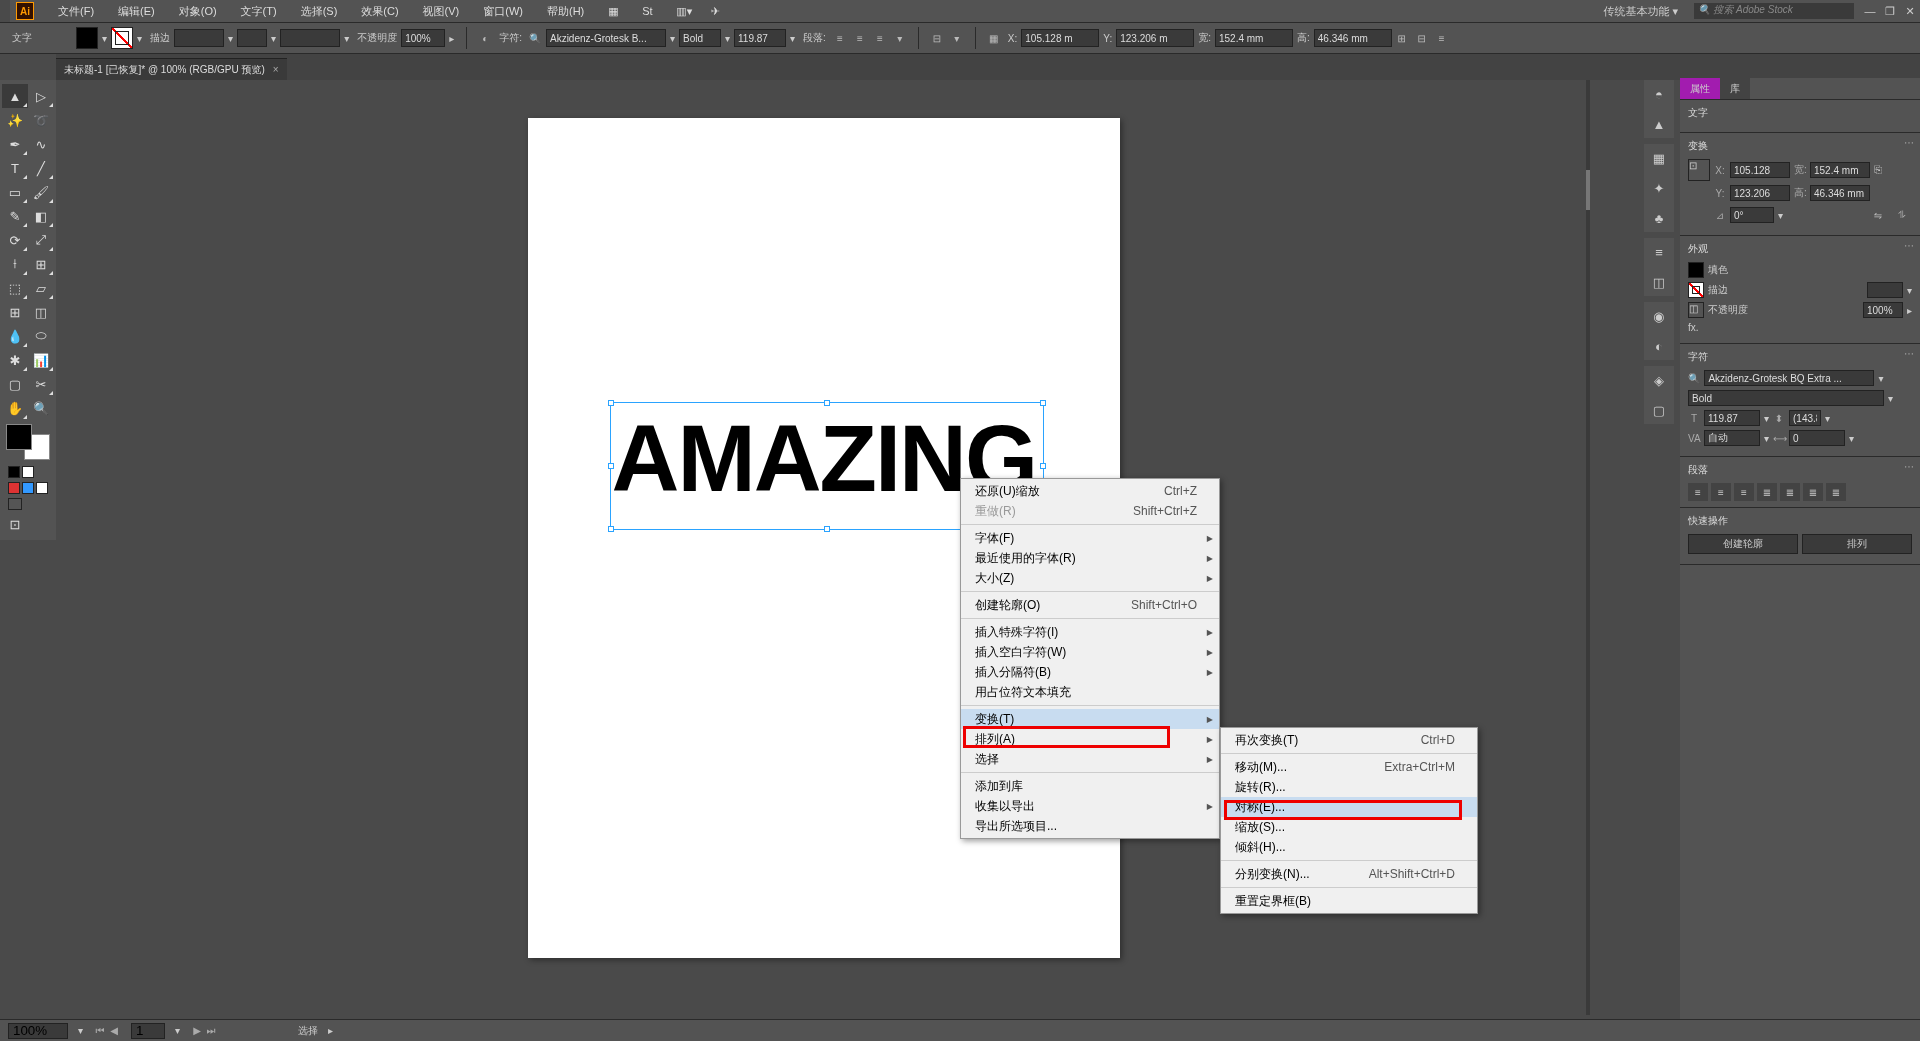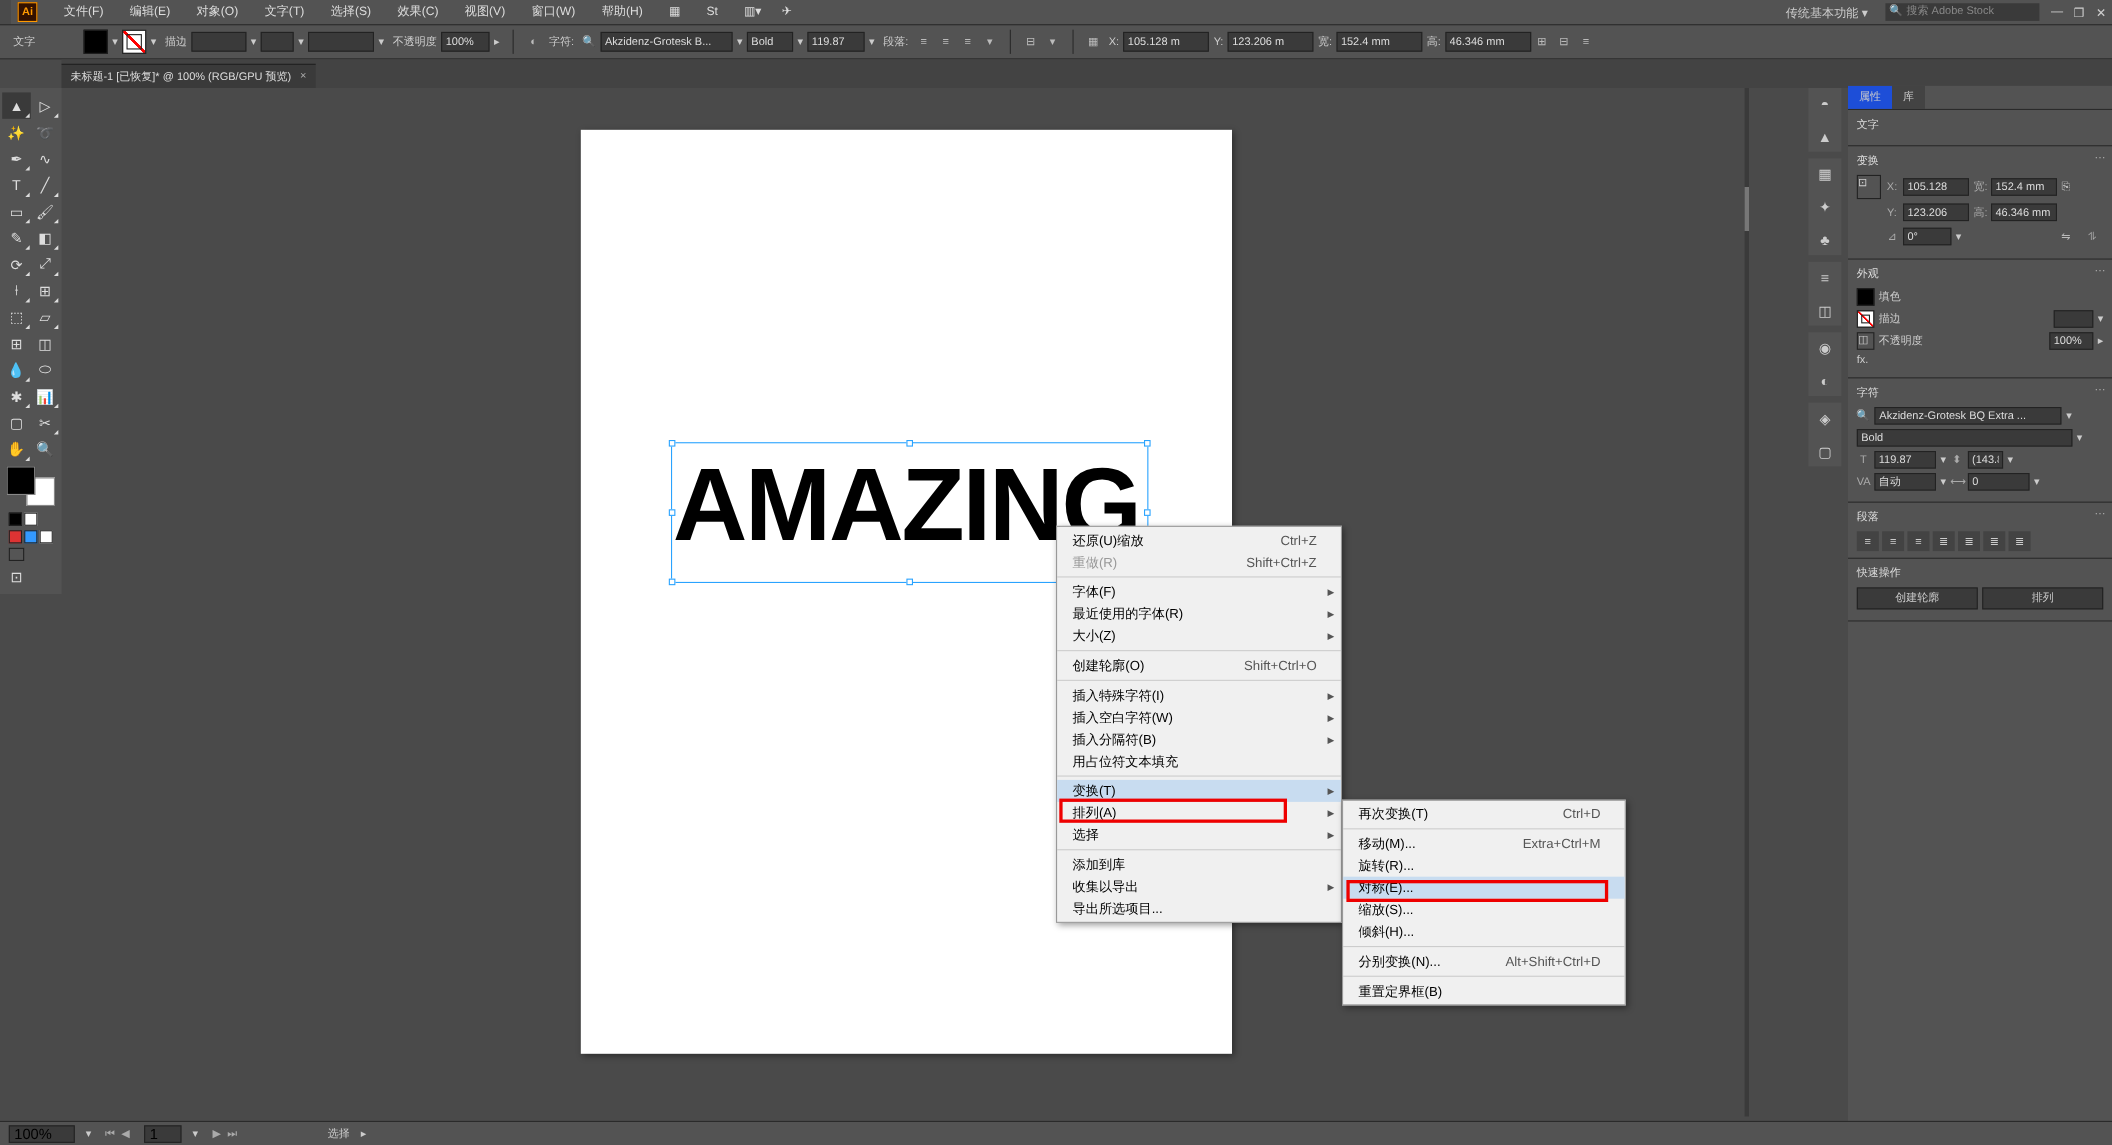--- a/index.html
+++ b/index.html
@@ -4,21 +4,21 @@
 <style>
 * { margin:0; padding:0; box-sizing:border-box; font-family:"Microsoft YaHei",sans-serif; user-select:none; }
 body { background:#4a4a4a; width:1920px; height:1041px; overflow:hidden; position:relative; color:#ccc; font-size:11px; }
 
 .menubar { position:absolute; top:0; left:10px; right:0; height:22px; background:#535353; display:flex; align-items:center; padding-left:6px; }
 .ai-logo { width:18px; height:18px; background:#310; border:1px solid #ff9a00; color:#ff9a00; font-weight:bold; font-size:10px; display:flex; align-items:center; justify-content:center; margin-right:6px;}
 .menubar .mi { padding:0 6px; line-height:22px; cursor:default; color:#ddd;margin-left:12px;}
 .menubar .ico { width:22px; text-align:center; }
 .menubar .spacer { flex:1; }
 .menubar .workspace { margin-right:6px; padding:0 10px; }
-.menubar .search { background:#3a3a3a; width:140px; height:16px; font-size:10px; padding:0 4px; color:#888; margin-right:6px;}
+.menubar .search { background:#3a3a3a; width:160px; height:16px; font-size:10px; padding:0 4px; color:#888; margin-right:6px;font-style:italic;}
 .winbtn { width:20px; text-align:center; color:#ccc;}
 
 .ctrlbar { position:absolute; top:22px; left:0; right:0; height:32px; background:#535353; border-top:1px solid #2a2a2a; border-bottom:1px solid #2a2a2a; display:flex; align-items:center; padding:0 8px; font-size:10px; }
 .ctrlbar .lbl { margin:0 4px; color:#ccc;}
 .swatch { width:22px; height:22px; border:1px solid #222; display:inline-block; }
 .fill-sw { background:#000; }
 .stroke-sw { background:linear-gradient(45deg,#fff 45%,red 46%,red 54%,#fff 55%); position:relative; border:1px solid #222;}
 .stroke-sw::after{content:"";position:absolute;inset:3px;border:1px solid #222;}
 .num-inp { background:#3a3a3a; border:1px solid #222; height:18px; width:56px; color:#ddd; font-size:10px; padding:0 3px;}
 .tiny-inp { width:78px; }
@@ -58,21 +58,21 @@
 .ctxmenu .row.hl { background:#c8dcf0;}
 .redbox { border:3px solid #e00; position:absolute; pointer-events:none;}
 
 .dockcol { position:absolute; top:80px; right:246px; width:30px; background:transparent;}
 .dockcol .grp { background:#535353; margin-bottom:6px; padding:4px 0; display:flex; flex-direction:column; align-items:center; gap:10px;}
 .dockcol .dico { width:20px; height:20px; color:#ccc; display:flex;align-items:center;justify-content:center;font-size:13px;}
 
 .panels { position:absolute; top:78px; right:0; width:240px; bottom:0; background:#535353; font-size:10px; color:#ccc; overflow:hidden;}
 .ptabs { display:flex; height:22px; border-bottom:1px solid #2a2a2a;}
 .ptab { padding:0 10px; line-height:22px; background:#434343;}
-.ptab.active { background:#1d4ed8;}
+.ptab.active { background:#a21caf;}
 .psec { padding:6px 8px; border-bottom:1px solid #2a2a2a;}
 .psec .title { color:#ddd; margin-bottom:6px;}
 .prow { display:flex; align-items:center; gap:4px; margin-bottom:4px;}
 .prow .k { width:12px; text-align:center; color:#aaa;}
 .prow input { background:#3a3a3a; border:1px solid #222; color:#ddd; width:60px; height:16px; font-size:10px; padding:0 3px;}
 .pillbtn { flex:1; background:#3a3a3a; border:1px solid #222; height:20px; text-align:center; line-height:18px;}
 .align-row { display:flex; gap:3px;}
 .align-row .a { width:20px; height:18px; background:#434343; display:flex;align-items:center;justify-content:center;font-size:10px;}
 .menu-ico{position:absolute;right:6px;top:4px;color:#aaa;}
 

